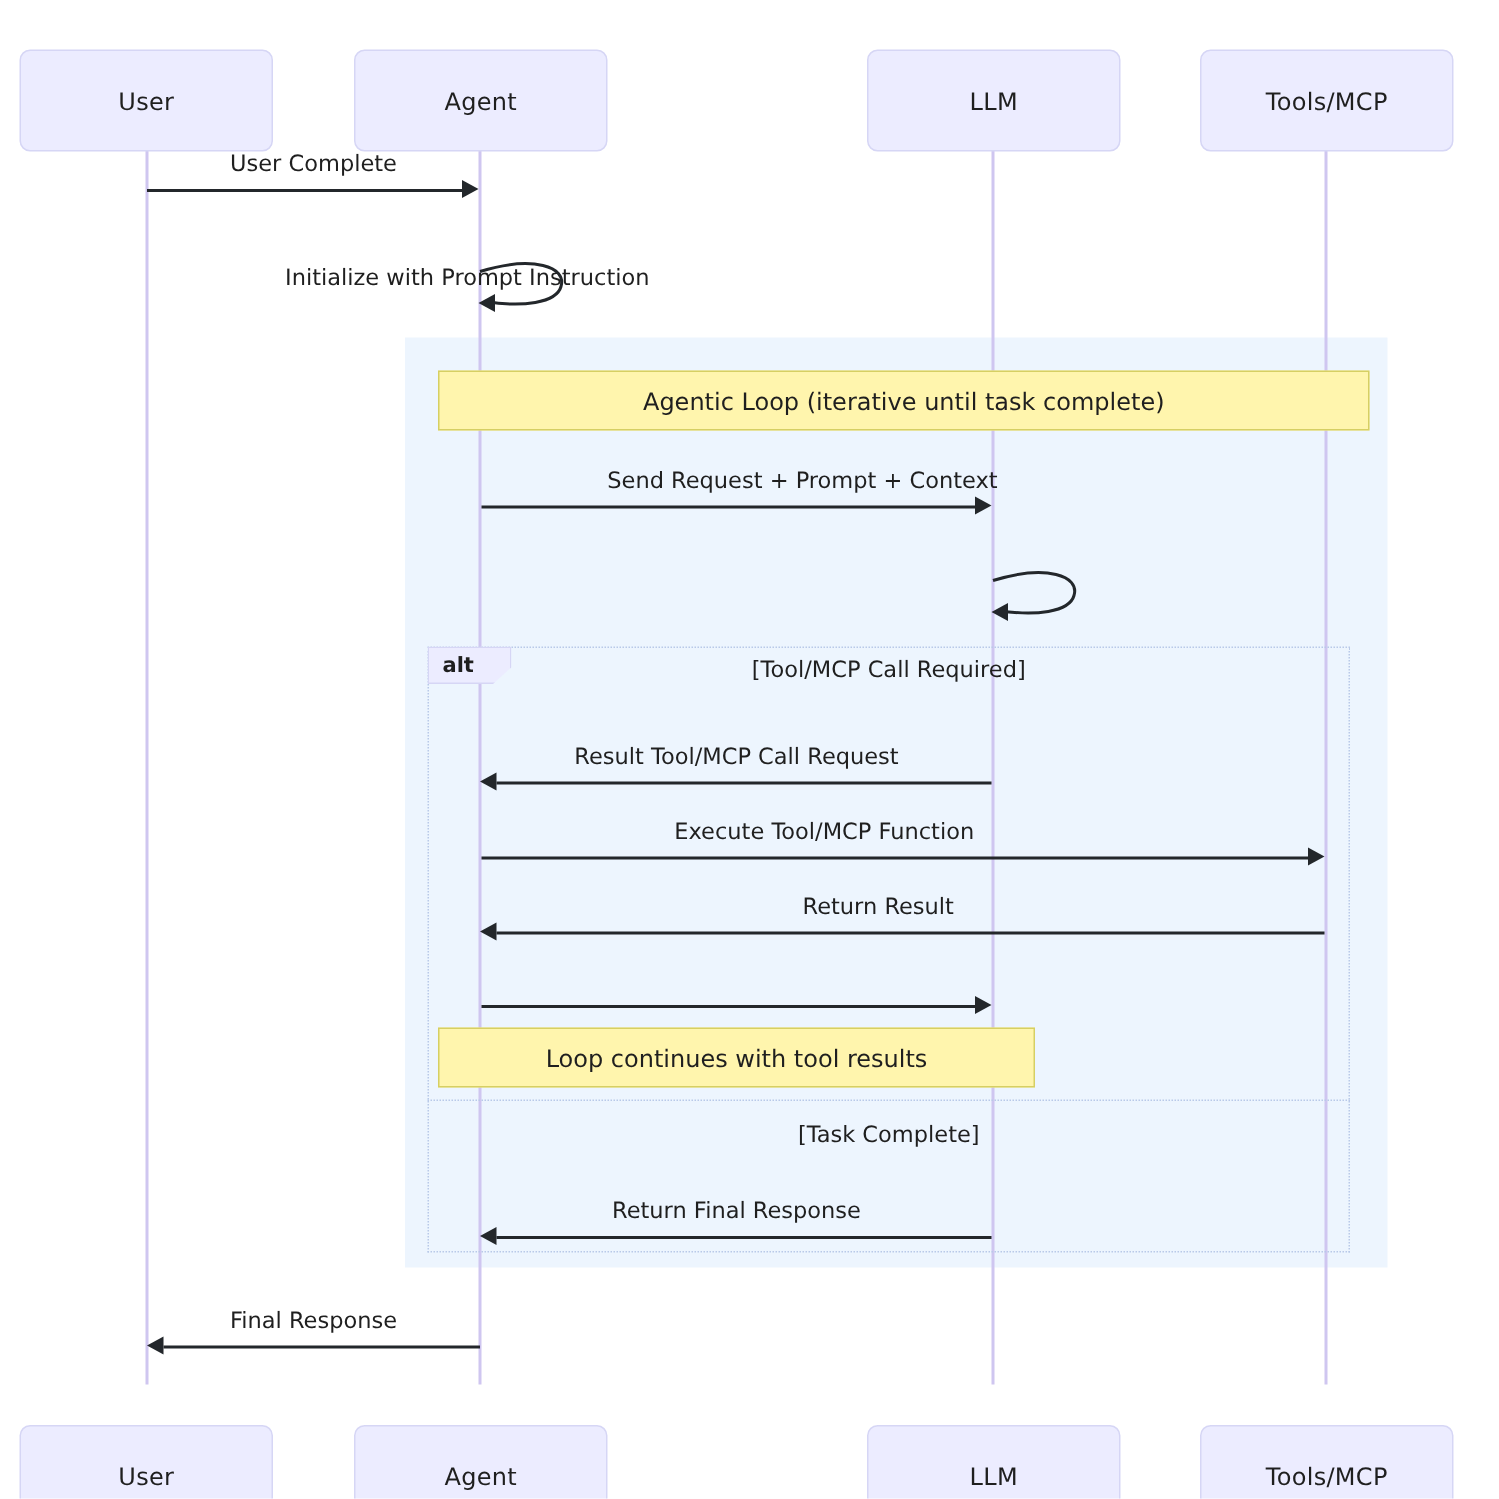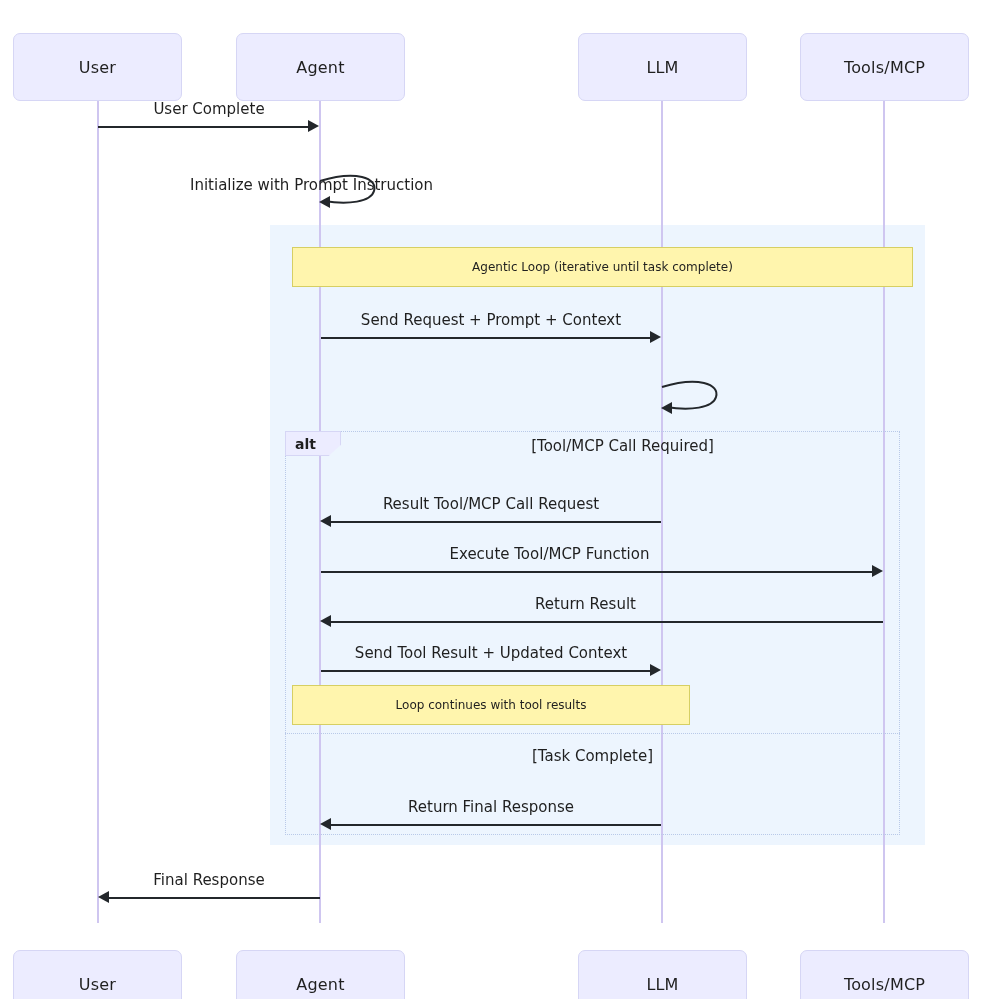--- a/index.html
+++ b/index.html
@@ -85,21 +85,21 @@
   
   .note {
     position: absolute;
     box-sizing: border-box;
     background: #FFF5AD;
     border: 1.5px solid #d6cf63;
     display: flex;
     align-items: center;
     justify-content: center;
     color: #1f1f1f;
-    font-size: 12px;
+    font-size: 16px;
     white-space: nowrap;
   }
 
   
   .msg-label {
     position: absolute;
     font-size: 15px;
     color: #1f1f1f;
     white-space: nowrap;
     text-align: center;
@@ -153,50 +153,49 @@
   <div class="msg-label" style="left:190px; top:152px; width:530px; text-align:left;margin-top:24px;">Initialize with Prompt Instruction</div>
   <svg class="selfloop" style="left:316px; top:172px;" width="70" height="38" viewBox="0 0 70 38">
     <path d="M 4 9 C 40 -2, 62 6, 58 19 C 55 30, 32 33, 8 29" fill="none" stroke="#23272b" stroke-width="2"></path>
     <polygon points="14,24 14,36 3,30" fill="#23272b"></polygon>
   </svg>
 
   <div class="note" style="left:292px; top:247px; width:621px; height:40px;">
     <span>Agentic Loop (iterative until task complete)</span>
   </div>
 
-  <div class="msg-label" style="left:320px; top:311px; width:342px;">Send Request + Prompt + Context</div>
+  <div class="msg-label" style="left:320px; top:311px; width:342px;padding-left:44px;">Send Request + Prompt + Context</div>
   <div class="msg-line" style="left:321px; top:337px; width:330px;"></div>
   <div class="arrow-head arrow-right" style="left:650px; top:331px;"></div>
 
   <svg class="selfloop" style="left:658px; top:378px;" width="70" height="38" viewBox="0 0 70 38">
     <path d="M 4 9 C 40 -2, 62 6, 58 19 C 55 30, 32 33, 8 29" fill="none" stroke="#23272b" stroke-width="2"></path>
     <polygon points="14,24 14,36 3,30" fill="#23272b"></polygon>
   </svg>
 
   <div class="alt-frame" style="left:285px; top:431px; width:615px; height:404px;"></div>
   <div class="alt-divider" style="left:285px; top:733px; width:615px;"></div>
   <div class="alt-label" style="left:285px; top:431px; width:56px;">
     <span>alt</span>
   </div>
-  <div class="alt-cond" style="left:285px; top:437px; width:615px;padding-left:30px;">[Tool/MCP Call Required]</div>
+  <div class="alt-cond" style="left:285px; top:437px; width:615px;">[Tool/MCP Call Required]</div>
   <div class="alt-cond" style="left:285px; top:747px; width:615px;">[Task Complete]</div>
 
   <div class="msg-label" style="left:320px; top:495px; width:342px;">Result Tool/MCP Call Request</div>
   <div class="msg-line" style="left:331px; top:521px; width:330px;"></div>
   <div class="arrow-head arrow-left" style="left:320px; top:515px;"></div>
 
   <div class="msg-label" style="left:320px; top:545px; width:459px;">Execute Tool/MCP Function</div>
   <div class="msg-line" style="left:321px; top:571px; width:552px;"></div>
   <div class="arrow-head arrow-right" style="left:872px; top:565px;"></div>
 
   <div class="msg-label" style="left:320px; top:595px; width:531px;">Return Result</div>
   <div class="msg-line" style="left:331px; top:621px; width:552px;"></div>
   <div class="arrow-head arrow-left" style="left:320px; top:615px;"></div>
 
-  <div class="msg-label" style="left:320px; top:644px; width:342px;">Send Tool Result + Updated Context</div>
   <div class="msg-line" style="left:321px; top:670px; width:330px;"></div>
   <div class="arrow-head arrow-right" style="left:650px; top:664px;"></div>
 
   <div class="note" style="left:292px; top:685px; width:398px; height:40px;">
     <span>Loop continues with tool results</span>
   </div>
 
   <div class="msg-label" style="left:320px; top:798px; width:342px;">Return Final Response</div>
   <div class="msg-line" style="left:331px; top:824px; width:330px;"></div>
   <div class="arrow-head arrow-left" style="left:320px; top:818px;"></div>

